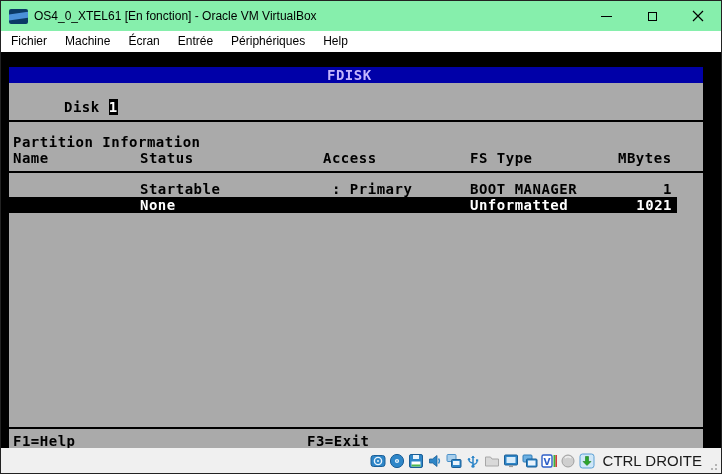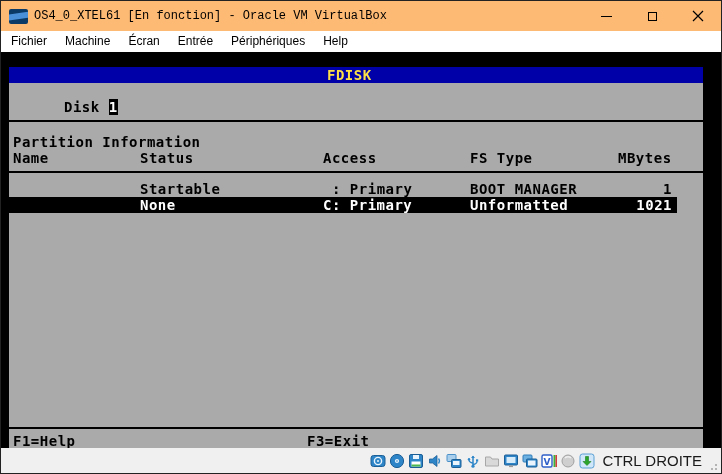--- a/index.html
+++ b/index.html
@@ -3,35 +3,35 @@
 <meta charset="utf-8">
 <style>
   html,body{margin:0;padding:0;background:#555;}
   *{box-sizing:border-box;}
   .window{
     position:relative;width:722px;height:474px;background:#ffffff;
     border:1px solid #222;font-family:"Liberation Sans",sans-serif;
     overflow:hidden;
   }
   
-  .titlebar{position:absolute;left:0;top:0;width:720px;height:30px;background:#fdba74;font-family:Liberation Mono, monospace;}
+  .titlebar{position:absolute;left:0;top:0;width:720px;height:30px;background:#86efac;}
   .vbox-logo{position:absolute;left:8px;top:8px;width:19px;height:15px;background:#0b3a66;border-radius:2px;overflow:hidden;}
   .vbox-logo .band{position:absolute;left:-2px;top:4px;width:24px;height:6px;background:#4a90d9;transform:rotate(-8deg);}
   .title-text{position:absolute;left:33px;top:0;height:30px;line-height:30px;font-size:12px;color:#000;white-space:nowrap;}
   .win-btn{position:absolute;top:0;width:46px;height:30px;display:flex;align-items:center;justify-content:center;}
   .glyph-min{width:11px;height:1px;background:#000;}
   .glyph-max{width:9px;height:9px;border:1px solid #000;}
   
   .menubar{position:absolute;left:0;top:30px;width:720px;height:21px;background:#ffffff;display:flex;align-items:center;padding-left:1px;}
   .menu-item{padding:0 9px;font-size:12px;color:#000;height:21px;line-height:21px;white-space:nowrap;}
   
   .screen{position:absolute;left:0;top:51px;width:720px;height:396px;background:#000;}
   .dos{font-family:"DejaVu Sans Mono","Liberation Mono",monospace;font-weight:bold;font-size:14px;line-height:16px;letter-spacing:.5px;white-space:pre;color:#000;}
   .fdisk-bar{position:absolute;left:8px;top:15px;width:694px;height:16px;background:#0000A8;}
-  .fdisk-title{position:absolute;left:318px;top:0;color:#fde047;}
+  .fdisk-title{position:absolute;left:318px;top:0;color:#c4b5fd;}
   .gray{position:absolute;left:8px;top:31px;width:694px;height:365px;background:#AAAAAA;}
   .row{position:absolute;left:0;width:100%;height:16px;}
   .hline{position:absolute;left:0;width:694px;height:2px;background:#000;}
   .cell{position:absolute;top:0;}
   .c-name{left:4px;}
   .c-status{left:131px;}
   .c-access{left:314px;}
   .c-access-r1{left:323px;}
   .c-fstype{left:461px;}
   .c-mbytes{left:520px;width:143px;text-align:right;}
@@ -109,21 +109,20 @@
 
       <div class="row" style="top:98px;">
         <span class="dos cell c-status">Startable</span>
         <span class="dos cell c-access-r1">: Primary</span>
         <span class="dos cell c-fstype">BOOT MANAGER</span>
         <span class="dos cell c-mbytes">1</span>
       </div>
 
       <div class="hl-row">
         <span class="dos cell c-status">None</span>
-        <span class="dos cell c-access">C: Primary</span>
         <span class="dos cell c-fstype">Unformatted</span>
         <span class="dos cell c-mbytes">1021</span>
       </div>
 
       <div class="hline" style="top:344px;"></div>
 
       <div class="row" style="top:350px;">
         <span class="dos cell" style="left:4px;text-align:right;">F1=Help</span>
         <span class="dos cell" style="left:298px;">F3=Exit</span>
       </div>

